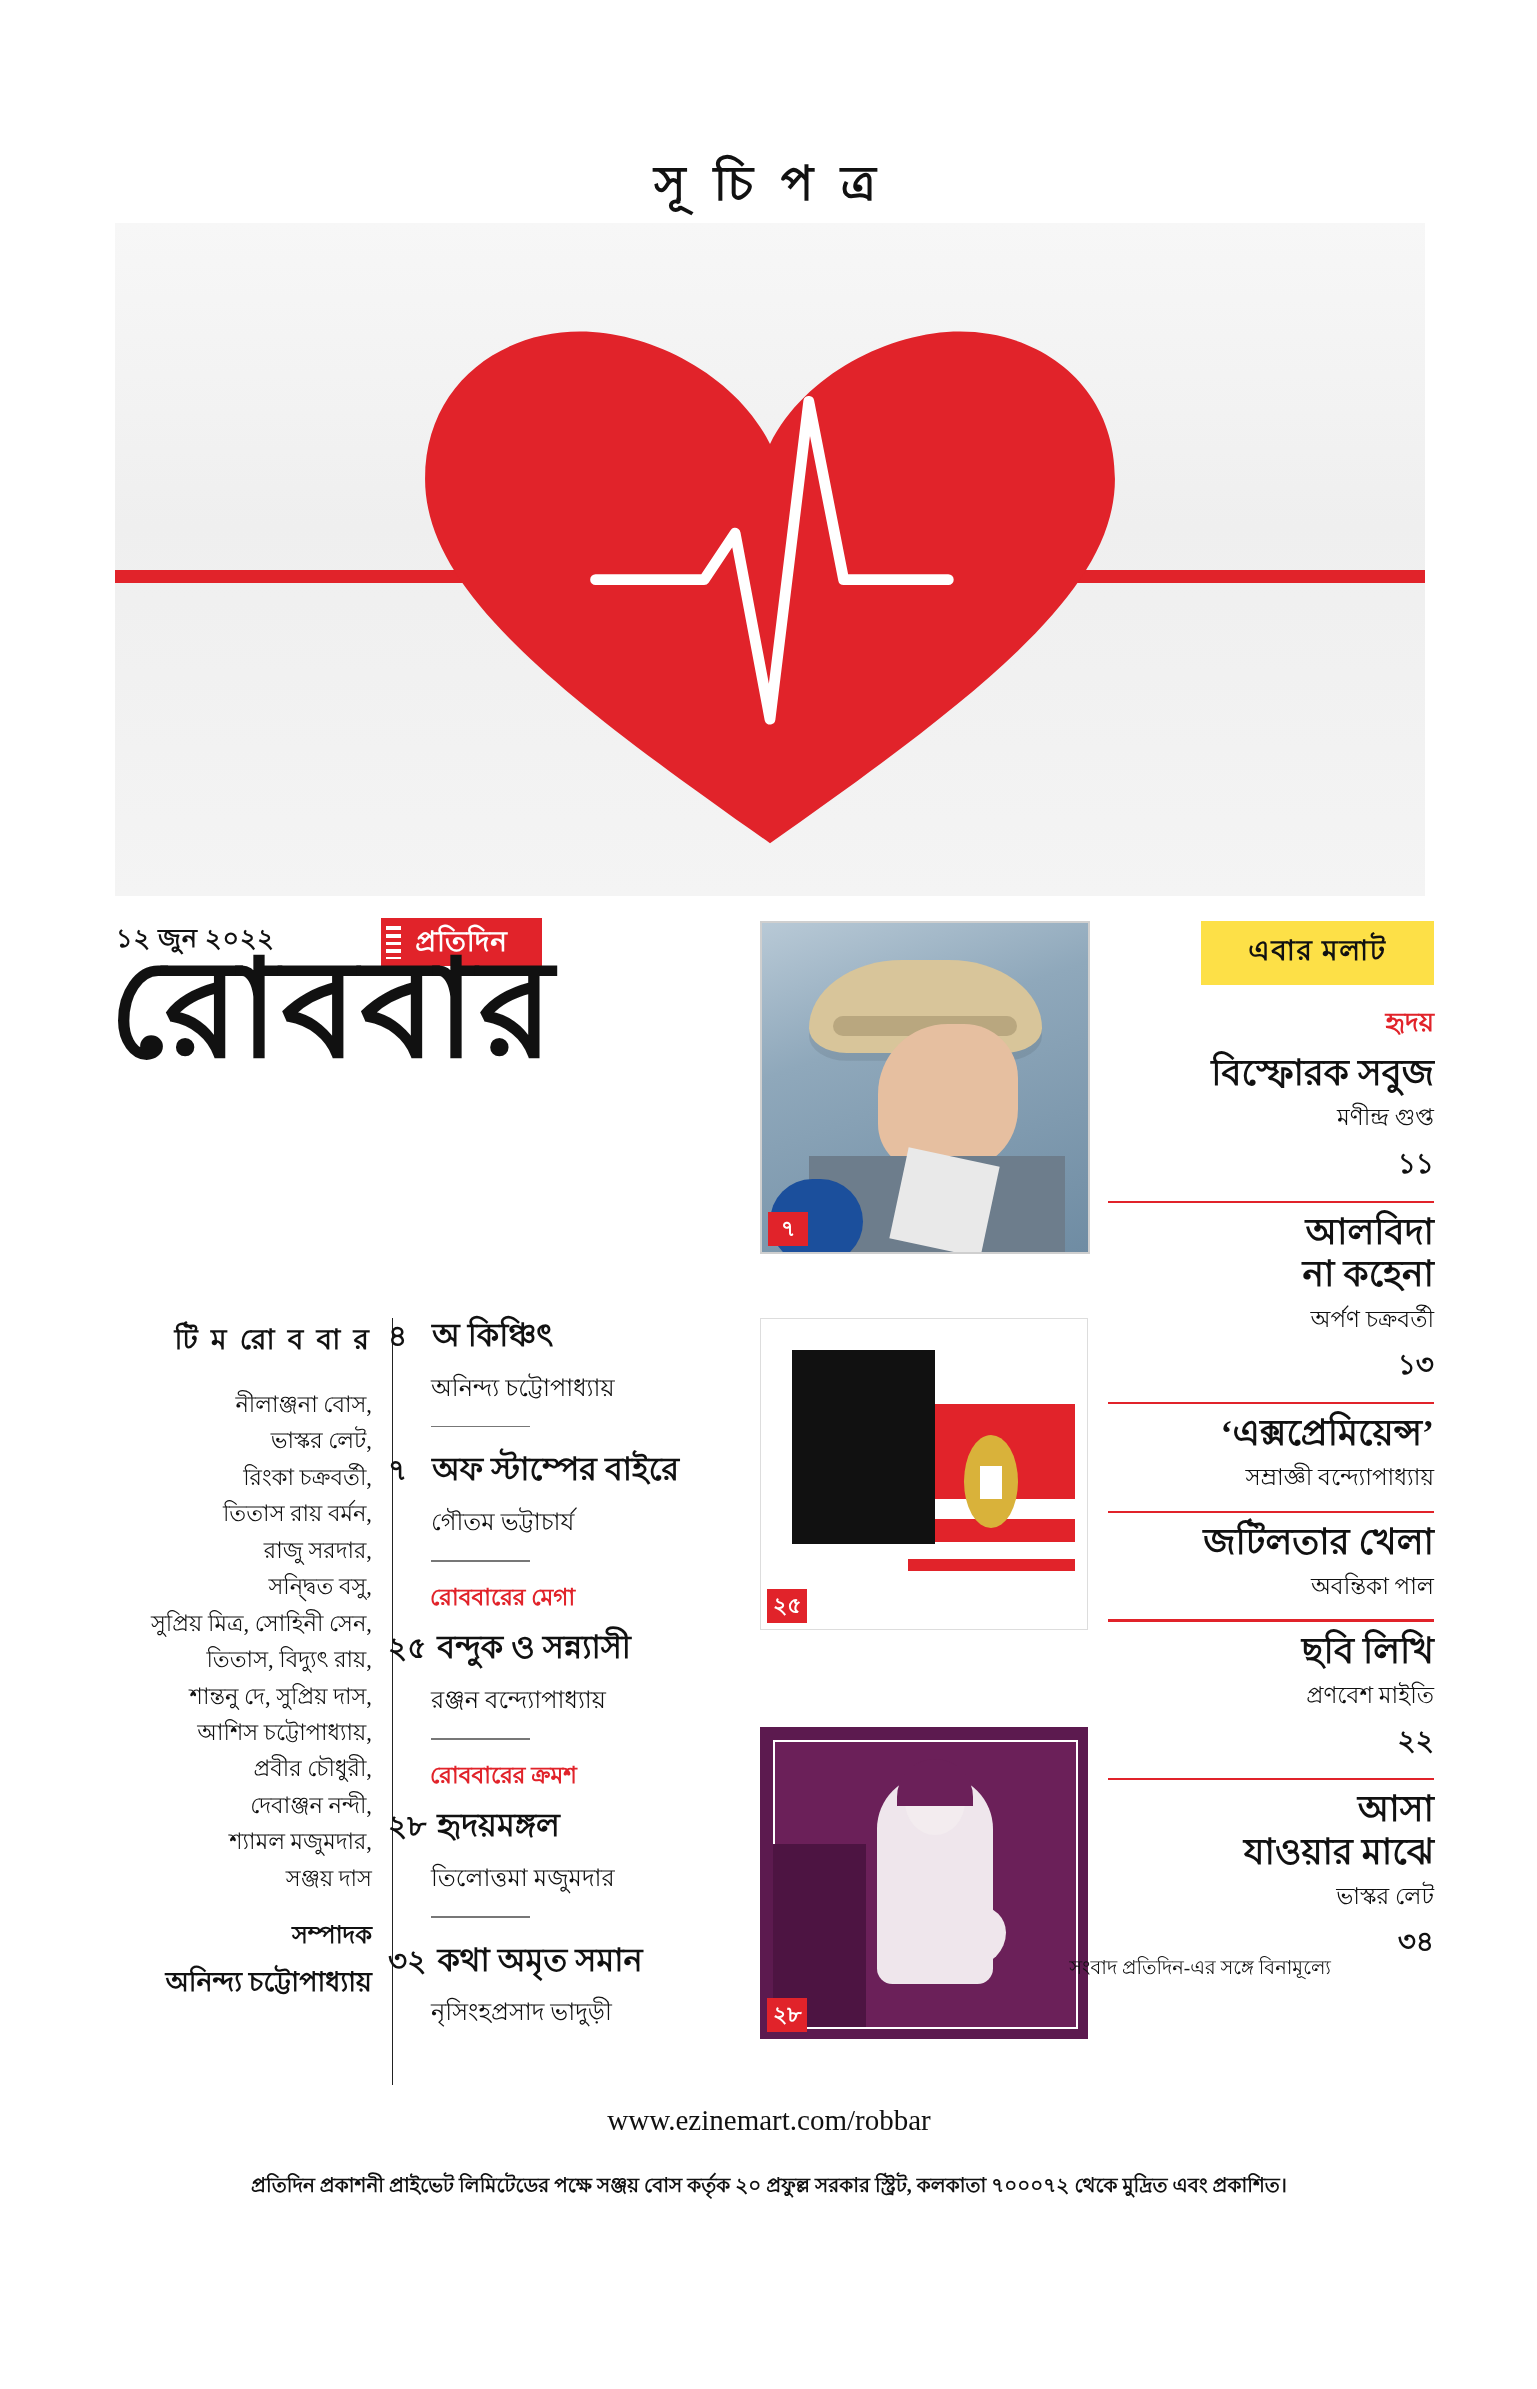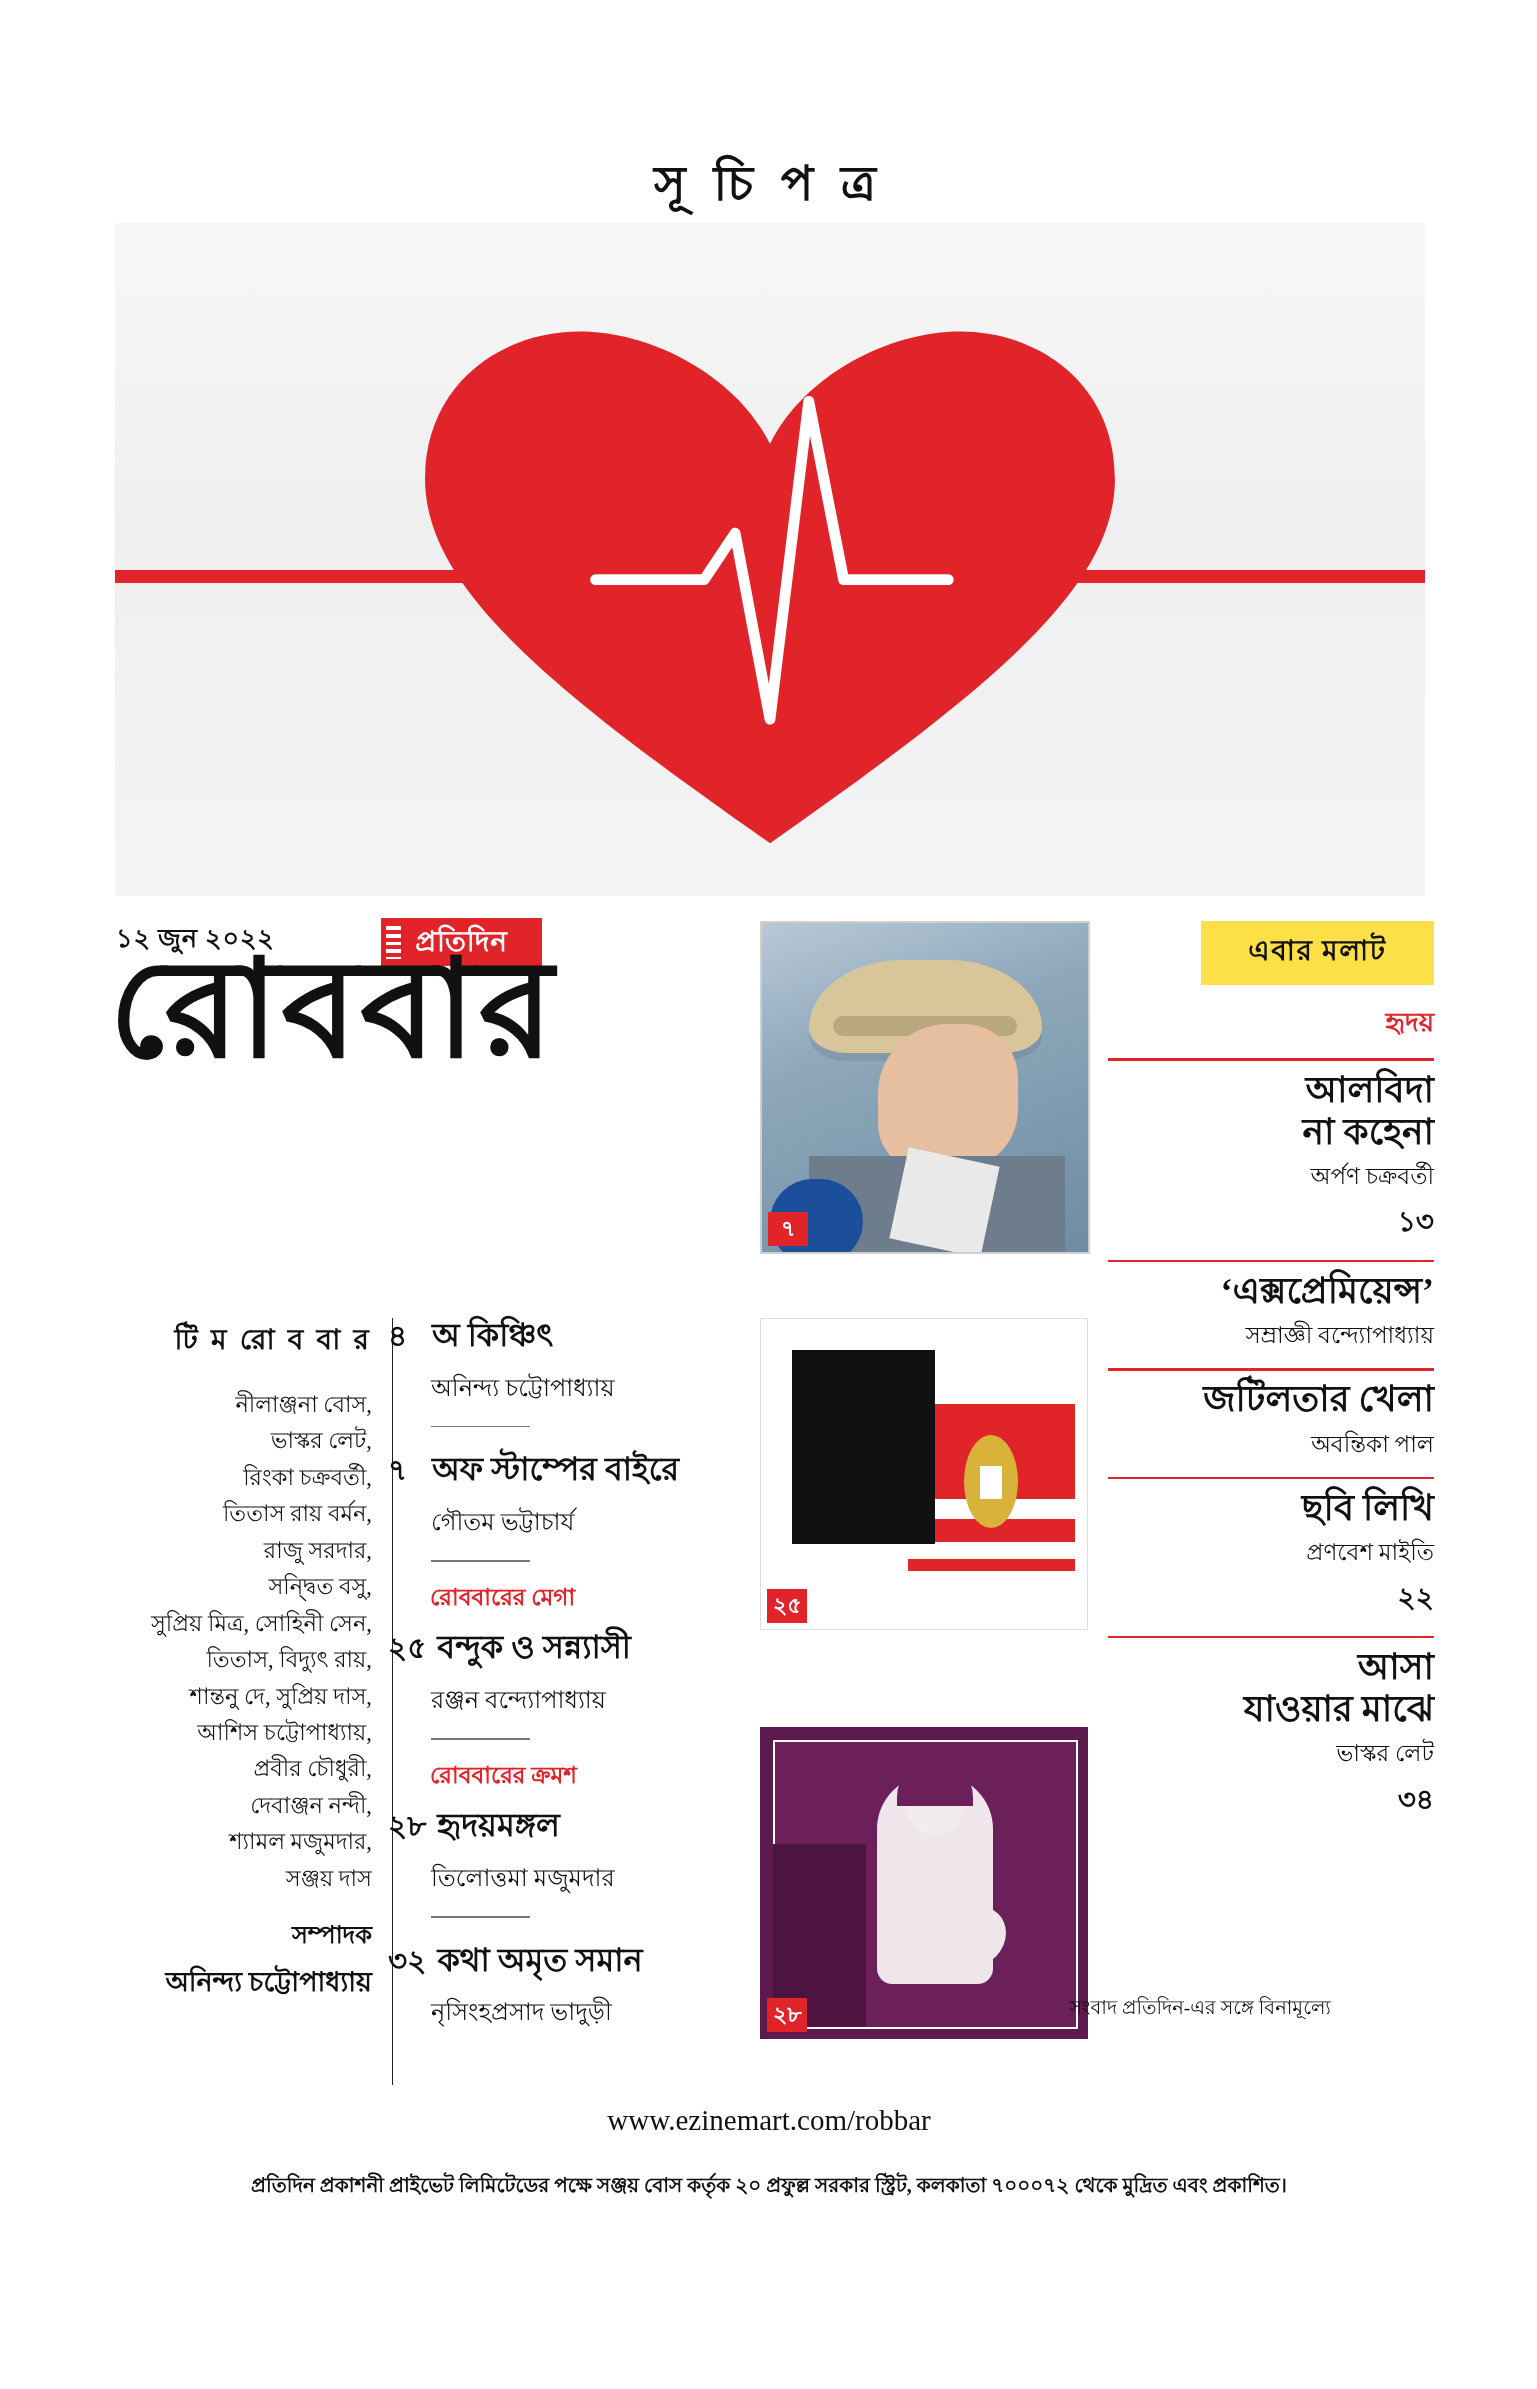--- a/index.html
+++ b/index.html
@@ -397,21 +397,21 @@
     position: absolute;
     left: 12.4px; top: 116px;
     width: 93px; height: 183px;
     background: #4d1442;
   }
 
   
   .foot-note {
     position: absolute;
     right: 116px;
-    top: 1993px;
+    top: 1953px;
     font-size: 19.4px;
     color: #111;
     text-align: right;
   }
   .website {
     position: absolute;
     left: 0; top: 2104px;
     width: 1538px;
     text-align: center;
     font-size: 29px;
@@ -457,20 +457,25 @@
     <div class="body"></div>
     <div class="collar"></div>
     <div class="bluebadge"></div>
     <div class="pagetag">৭</div>
   </div>
 
   <div class="rightcol">
     <div class="ebarmolat">এবার মলাট</div>
     <div class="hridoy">হৃদয়</div>
 
+    <div class="rc-item">
+      <div class="rc-title">বিস্ফোরক সবুজ</div>
+      <div class="rc-author">মণীন্দ্র গুপ্ত</div>
+      <div class="rc-page">১১</div>
+    </div>
     <div class="rc-rule"></div>
 
     <div class="rc-item">
       <div class="rc-title">আলবিদা</div>
       <div class="rc-title">না কহেনা</div>
       <div class="rc-author">অর্পণ চক্রবর্তী</div>
       <div class="rc-page">১৩</div>
     </div>
     <div class="rc-rule"></div>
 

